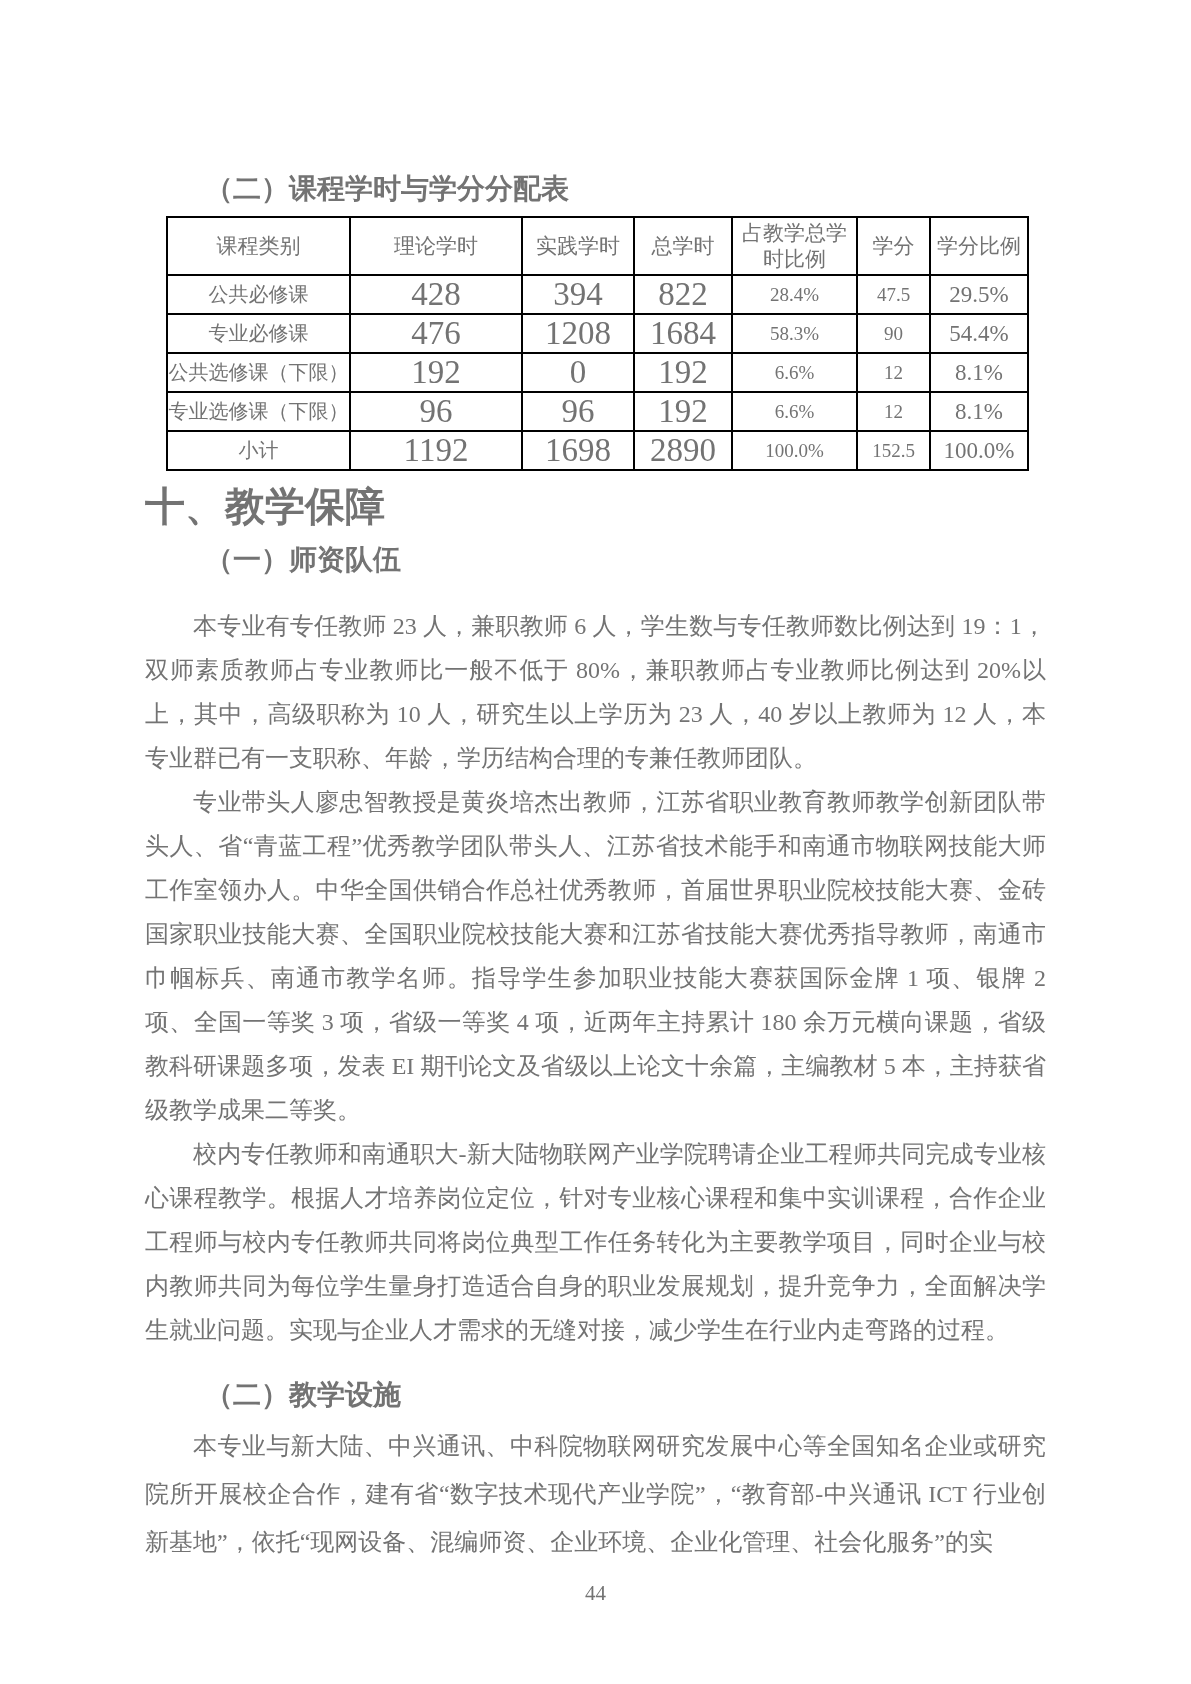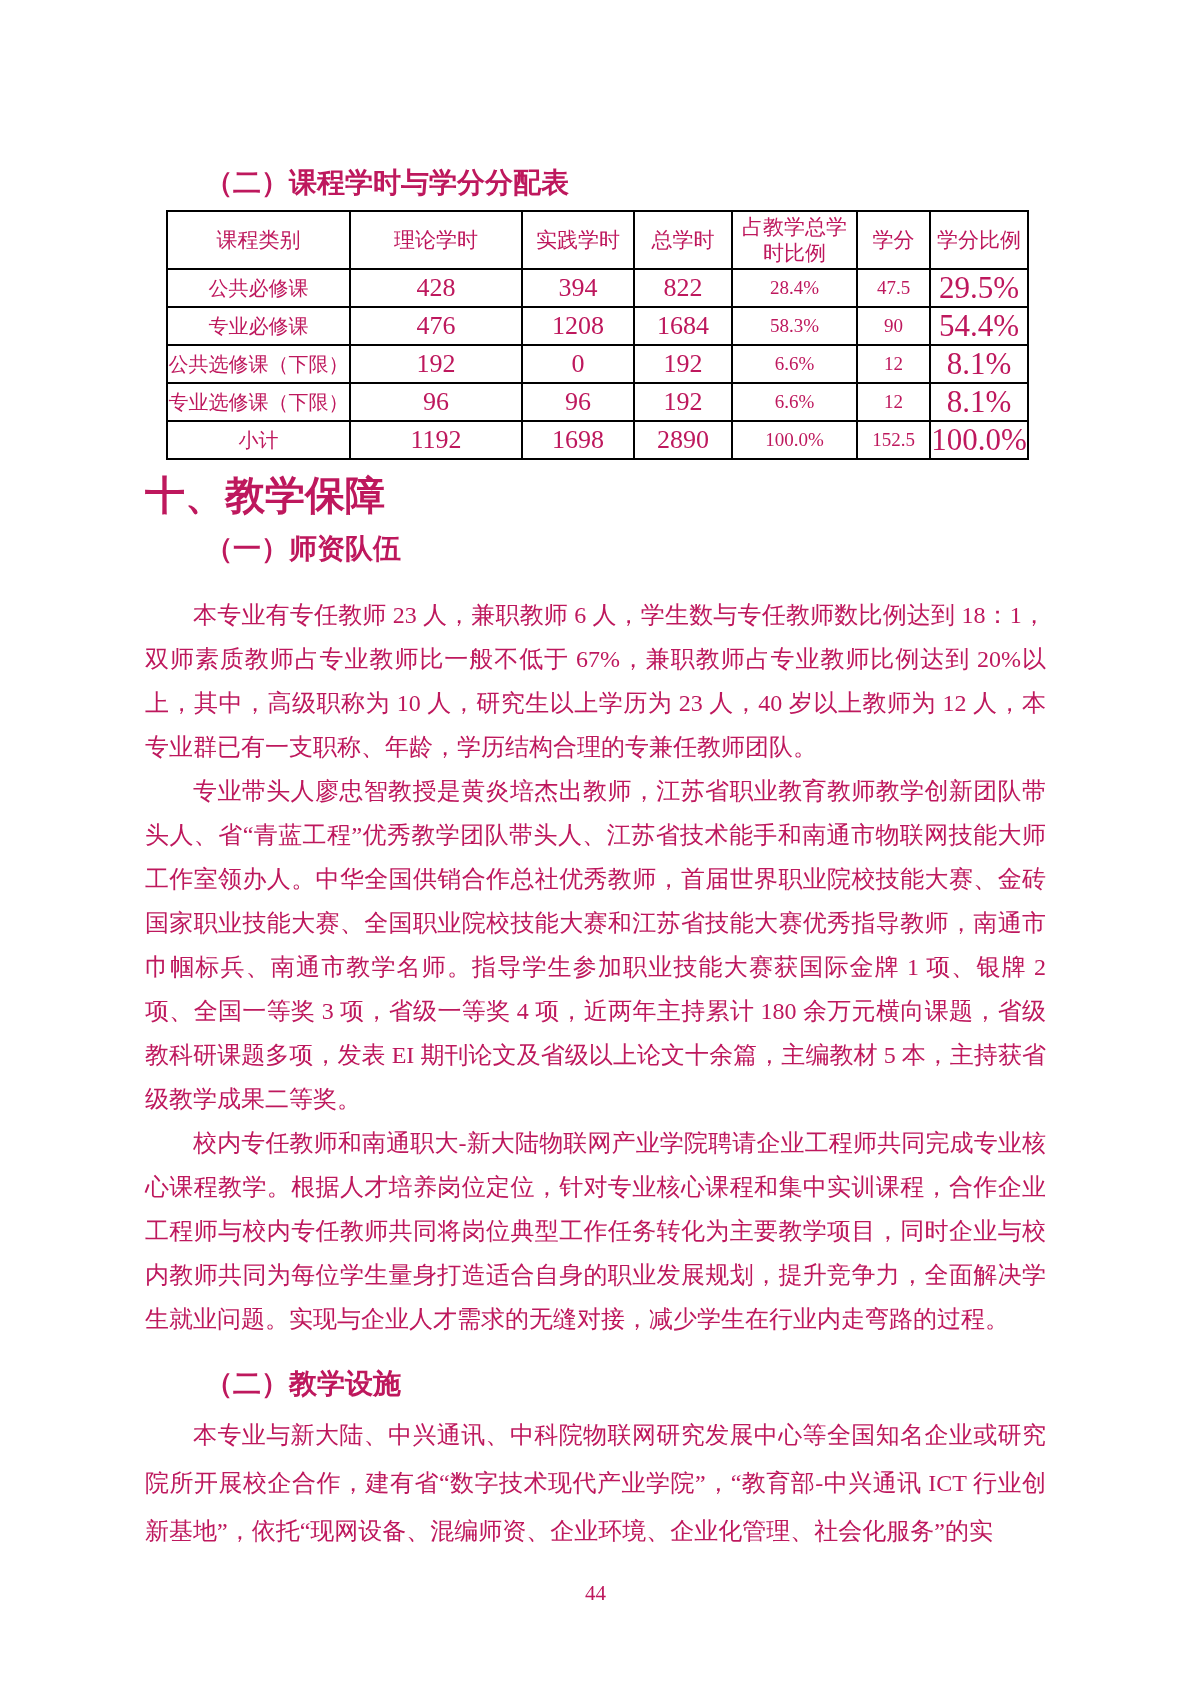--- a/index.html
+++ b/index.html
@@ -1,24 +1,24 @@
 <!DOCTYPE html>
 <html><head>
 <meta charset="utf-8">
 <style>
   html,body{margin:0;padding:0;background:#888;}
   .page{
     position:relative;
     width:1191px;height:1684px;
     margin:0 auto;
     background:#ffffff;
-    color:#be185d;
+    color:#737373;
     font-family:"Liberation Serif", serif;
     box-sizing:border-box;
-    padding:8px 145px;
+    padding:14px 145px;
     overflow:hidden;
   }
   .h-table{
     margin:158px 0 0 60px;
     font-size:28px;line-height:34px;
     font-weight:bold;
     font-family:"Liberation Sans", sans-serif;
   }
   table.alloc{
     margin:10px 0 0 21px;
@@ -34,23 +34,23 @@
     overflow:hidden;
   }
   table.alloc thead th{
     height:56px;
     font-weight:normal;
     font-size:21px;
     line-height:26px;
   }
   table.alloc tbody tr{height:24px;}
   .c-cjk{font-size:20px;}
-  .c-num{font-size:26px;font-family:"Liberation Serif", serif;}
+  .c-num{font-size:33px;font-family:"Liberation Serif", serif;}
   .c-sm{font-size:19px;font-family:"Liberation Serif", serif;}
-  .c-pct{font-size:31px;font-family:"Liberation Serif", serif;}
+  .c-pct{font-size:23px;font-family:"Liberation Serif", serif;}
   .h-main{
     margin:18px 0 0 0;
     font-size:40px;line-height:34px;
     font-weight:bold;
     font-family:"Liberation Sans", sans-serif;
   }
   .h-sub{
     margin:22px 0 0 60px;
     font-size:28px;line-height:34px;
     font-weight:bold;
@@ -148,21 +148,21 @@
         <td class="c-sm">152.5</td>
         <td class="c-pct">100.0%</td>
       </tr>
     </tbody>
   </table>
 
   <h1 class="h-main">十、教学保障</h1>
 
   <h2 class="h-sub">（一）师资队伍</h2>
 
-  <p class="body p-first">本专业有专任教师 23 人，兼职教师 6 人，学生数与专任教师数比例达到 18：1，双师素质教师占专业教师比一般不低于 67%，兼职教师占专业教师比例达到 20%以上，其中，高级职称为 10 人，研究生以上学历为 23 人，40 岁以上教师为 12 人，本专业群已有一支职称、年龄，学历结构合理的专兼任教师团队。</p>
+  <p class="body p-first">本专业有专任教师 23 人，兼职教师 6 人，学生数与专任教师数比例达到 19：1，双师素质教师占专业教师比一般不低于 80%，兼职教师占专业教师比例达到 20%以上，其中，高级职称为 10 人，研究生以上学历为 23 人，40 岁以上教师为 12 人，本专业群已有一支职称、年龄，学历结构合理的专兼任教师团队。</p>
 
   <p class="body">专业带头人廖忠智教授是黄炎培杰出教师，江苏省职业教育教师教学创新团队带头人、省“青蓝工程”优秀教学团队带头人、江苏省技术能手和南通市物联网技能大师工作室领办人。中华全国供销合作总社优秀教师，首届世界职业院校技能大赛、金砖国家职业技能大赛、全国职业院校技能大赛和江苏省技能大赛优秀指导教师，南通市巾帼标兵、南通市教学名师。指导学生参加职业技能大赛获国际金牌 1 项、银牌 2 项、全国一等奖 3 项，省级一等奖 4 项，近两年主持累计 180 余万元横向课题，省级教科研课题多项，发表 EI 期刊论文及省级以上论文十余篇，主编教材 5 本，主持获省级教学成果二等奖。</p>
 
   <p class="body">校内专任教师和南通职大-新大陆物联网产业学院聘请企业工程师共同完成专业核心课程教学。根据人才培养岗位定位，针对专业核心课程和集中实训课程，合作企业工程师与校内专任教师共同将岗位典型工作任务转化为主要教学项目，同时企业与校内教师共同为每位学生量身打造适合自身的职业发展规划，提升竞争力，全面解决学生就业问题。实现与企业人才需求的无缝对接，减少学生在行业内走弯路的过程。</p>
 
   <h2 class="h-sub h-sub2">（二）教学设施</h2>
 
   <p class="body p-last"><span>本专业与新大陆、中兴通讯、中科院物联网研究发展中心等全国知名企业或研究院所开展校企合作，建有省</span><span class="b">“数字技术现代产业学院”</span><span>，</span><span class="b">“教育部-中兴通讯 ICT 行业创新基地”</span><span>，依托“</span><span class="b">现网设备、混编师资、企业环境、企业化管理、社会化服务</span><span>”的实</span></p>
 
   <div class="pagenum">44</div>

